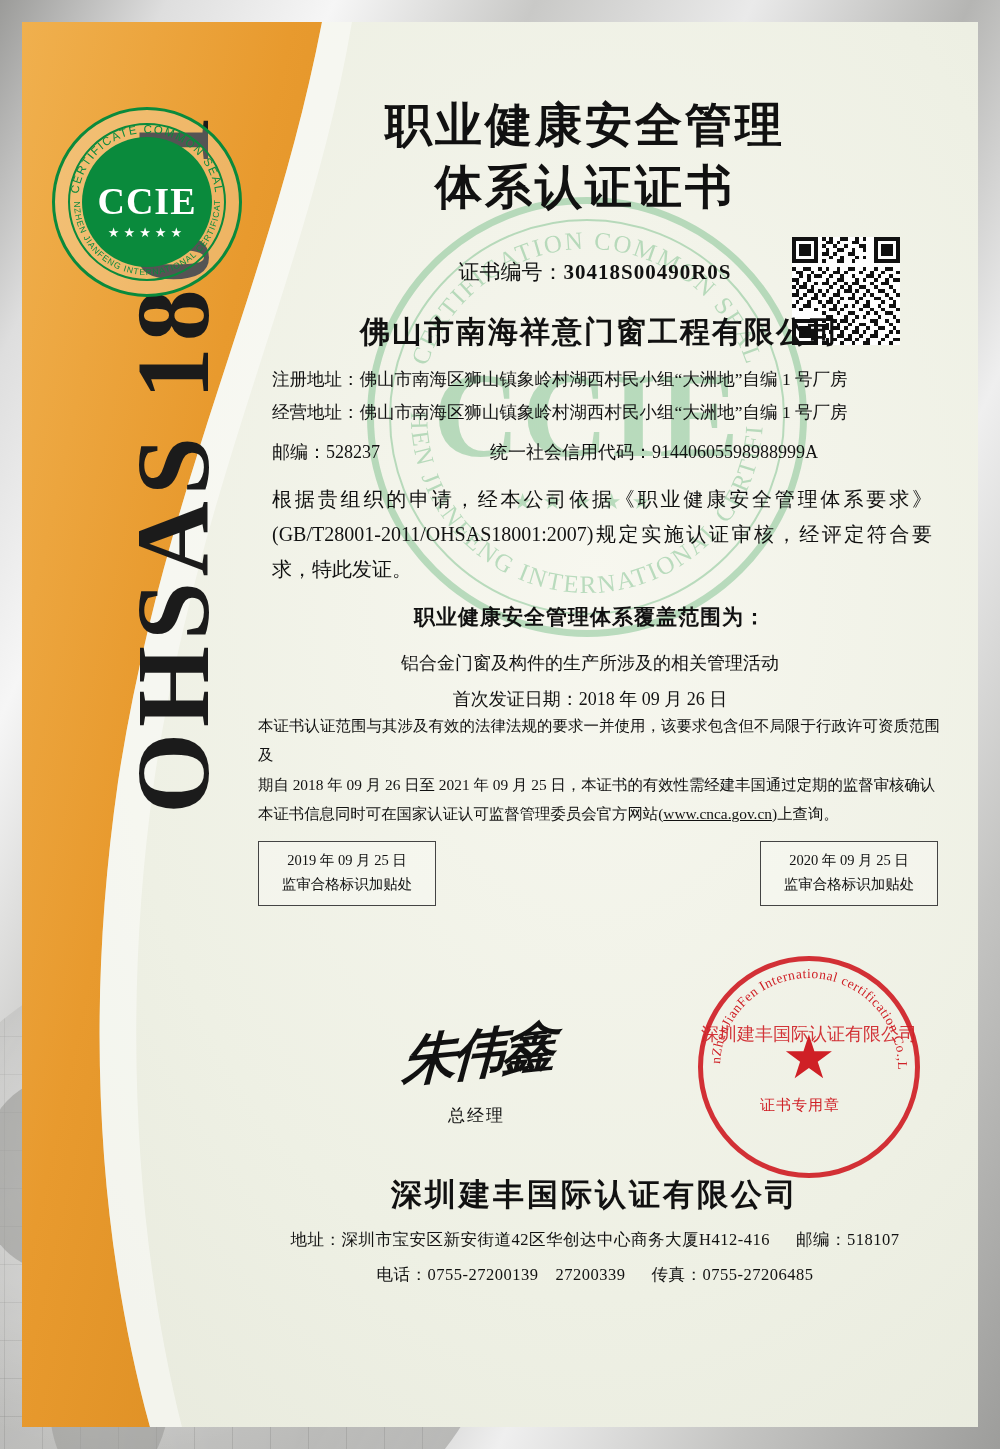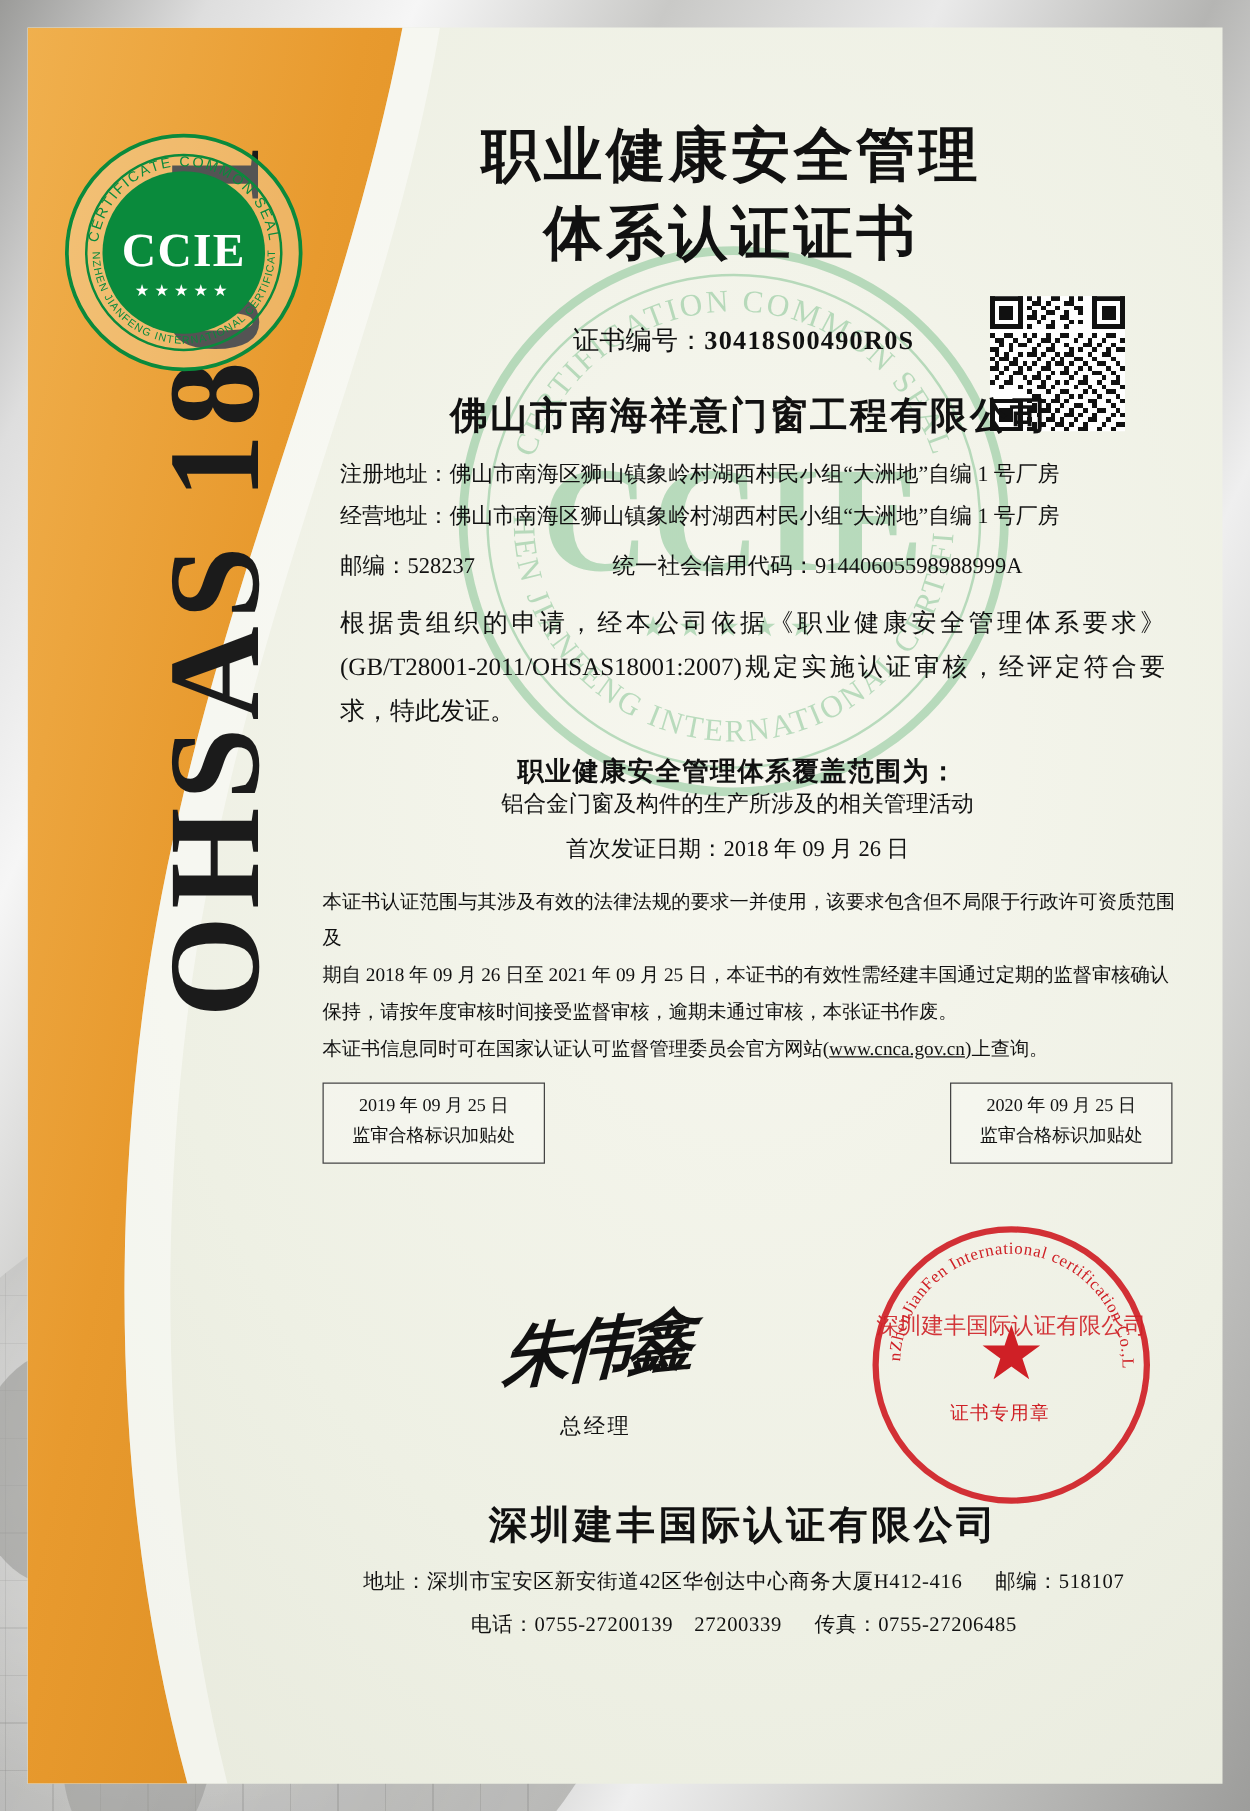--- a/index.html
+++ b/index.html
@@ -233,37 +233,36 @@
     margin-top: 16px;
     text-align: center;
     font-family: "Liberation Serif", serif;
     font-weight: bold;
     font-size: 21px;
     color: #111;
     letter-spacing: 1px;
     padding-right: 20px;
   }
   .scope-body {
-    margin-top: 0;
+    margin-top: 20px;
     text-align: center;
     font-family: "Liberation Serif", serif;
     font-size: 18px;
     color: #111;
     padding-right: 20px;
   }
   .first-issue {
     margin-top: 12px;
     text-align: center;
     font-family: "Liberation Serif", serif;
     font-size: 18px;
     color: #111;
     padding-right: 20px;
   }
   .fineprint {
-    margin-top: 16px;
     padding-left: 6px;
     padding-right: 8px;
     font-family: "Liberation Serif", serif;
     font-size: 15.4px;
     line-height: 1.92;
     color: #111;
     text-align: justify;
   }
   .fineprint a {
     color: #111;
@@ -685,21 +684,20 @@
       <div class="scope-title">职业健康安全管理体系覆盖范围为：</div>
       <div class="scope-body">铝合金门窗及构件的生产所涉及的相关管理活动</div>
 
       <div class="first-issue">
         <span>首次发证日期：</span><span>2018 年 09 月 26 日</span>
       </div>
 
       <div class="fineprint">
         <div>本证书认证范围与其涉及有效的法律法规的要求一并使用，该要求包含但不局限于行政许可资质范围及</div>
         <div>期自 2018 年 09 月 26 日至 2021 年 09 月 25 日，本证书的有效性需经建丰国通过定期的监督审核确认</div>
-        <div>保持，请按年度审核时间接受监督审核，逾期未通过审核，本张证书作废。</div>
         <div>
           <span>本证书信息同时可在国家认证认可监督管理委员会官方网站(</span><a href="#">www.cnca.gov.cn</a><span>)上查询。</span>
         </div>
       </div>
 
       <div class="stamp-boxes">
         <div class="stamp-box">
           <div>2019 年 09 月 25 日</div>
           <div>监审合格标识加贴处</div>
         </div>

